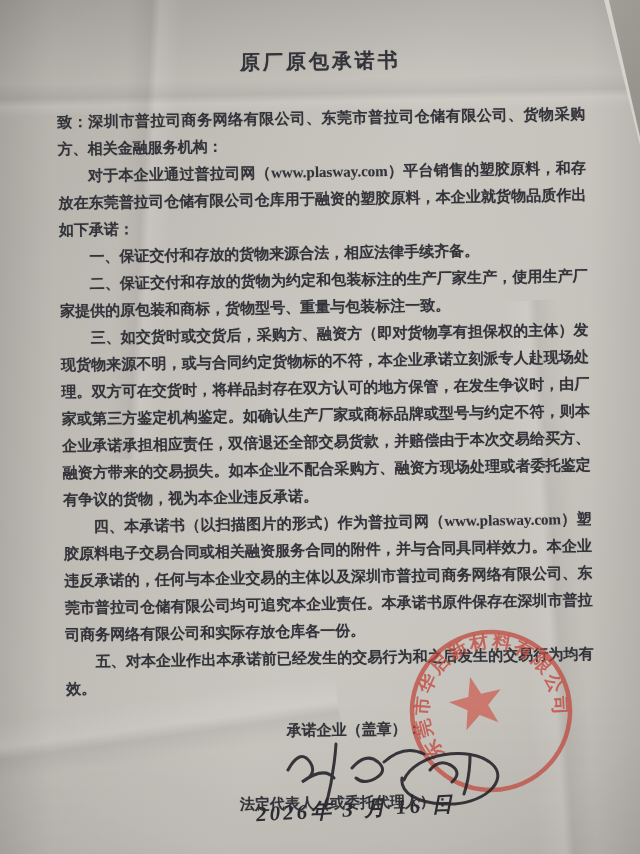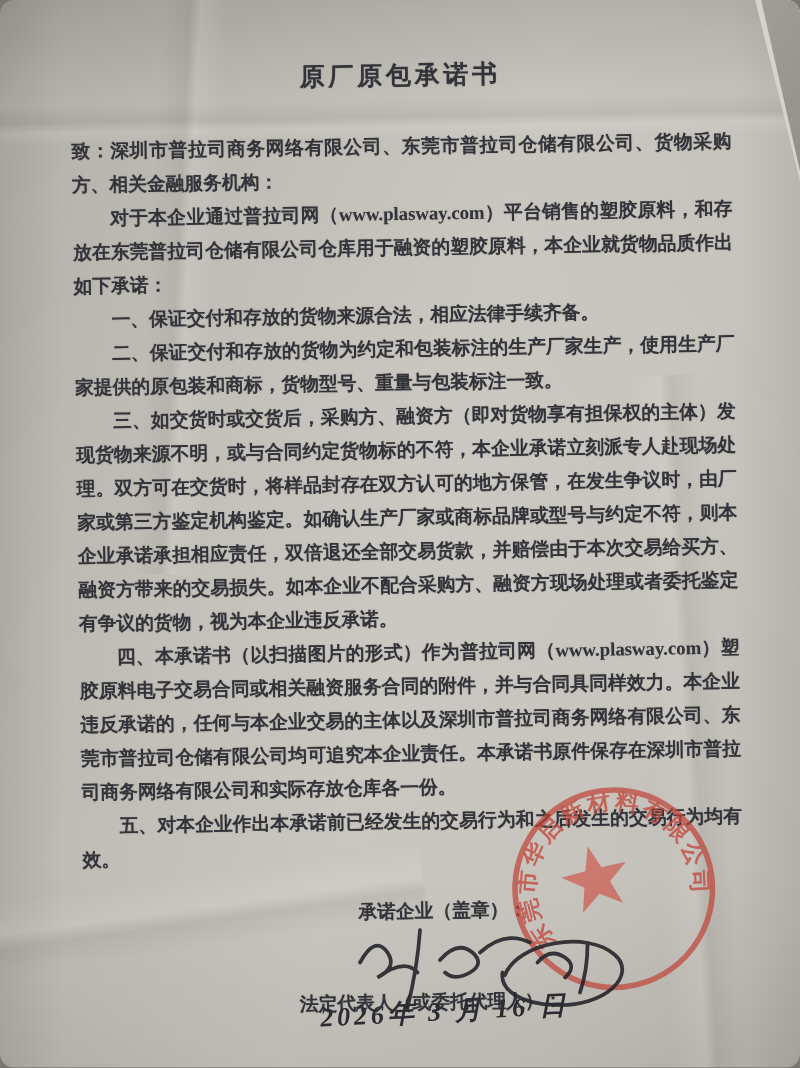--- a/index.html
+++ b/index.html
@@ -1,21 +1,20 @@
 <!DOCTYPE html>
 <html><head>
 <meta charset="utf-8">
 <style>
   html,body{margin:0;padding:0;background:#7a766f;}
   .photo{
     position:relative;width:640px;height:854px;overflow:hidden;
     background:
       linear-gradient(105deg,#b2aea8 0%,#bfbbb5 28%,#c8c4be 52%,#c6c2bc 74%,#bcb8b2 100%);
     font-family:"Liberation Serif","DejaVu Serif",serif;
-    border-radius:11px;
   }
   .overlay{position:absolute;inset:0;pointer-events:none;}
   .vignette{
     background:
       radial-gradient(130% 95% at 50% 48%, rgba(255,255,255,0.07) 0%, rgba(0,0,0,0) 55%, rgba(0,0,0,0.10) 100%),
       linear-gradient(180deg, rgba(0,0,0,0.10) 0%, rgba(0,0,0,0) 10%, rgba(0,0,0,0) 82%, rgba(0,0,0,0.05) 100%),
       linear-gradient(90deg, rgba(0,0,0,0.07) 0%, rgba(0,0,0,0) 8%, rgba(0,0,0,0) 92%, rgba(0,0,0,0.06) 100%);
   }
   .crease-v1{position:absolute;left:118px;top:-20px;width:54px;height:480px;transform:rotate(3deg);
     background:linear-gradient(90deg,transparent 0%,rgba(0,0,0,.05) 42%,rgba(255,255,255,.12) 58%,transparent 100%);}

